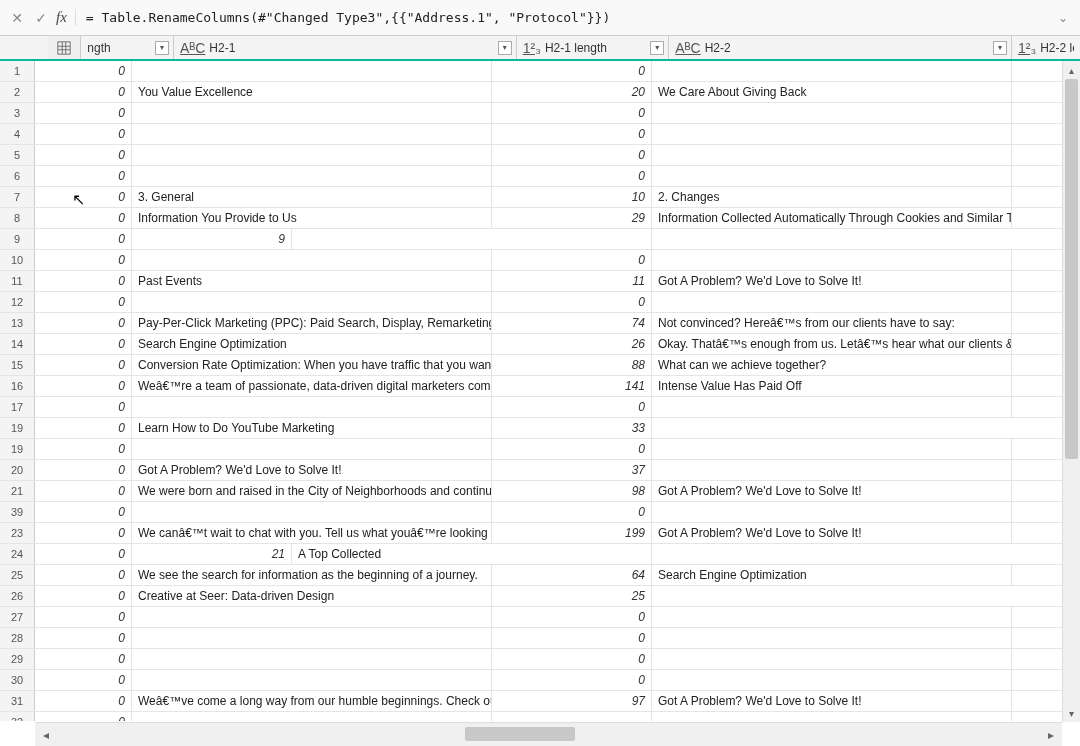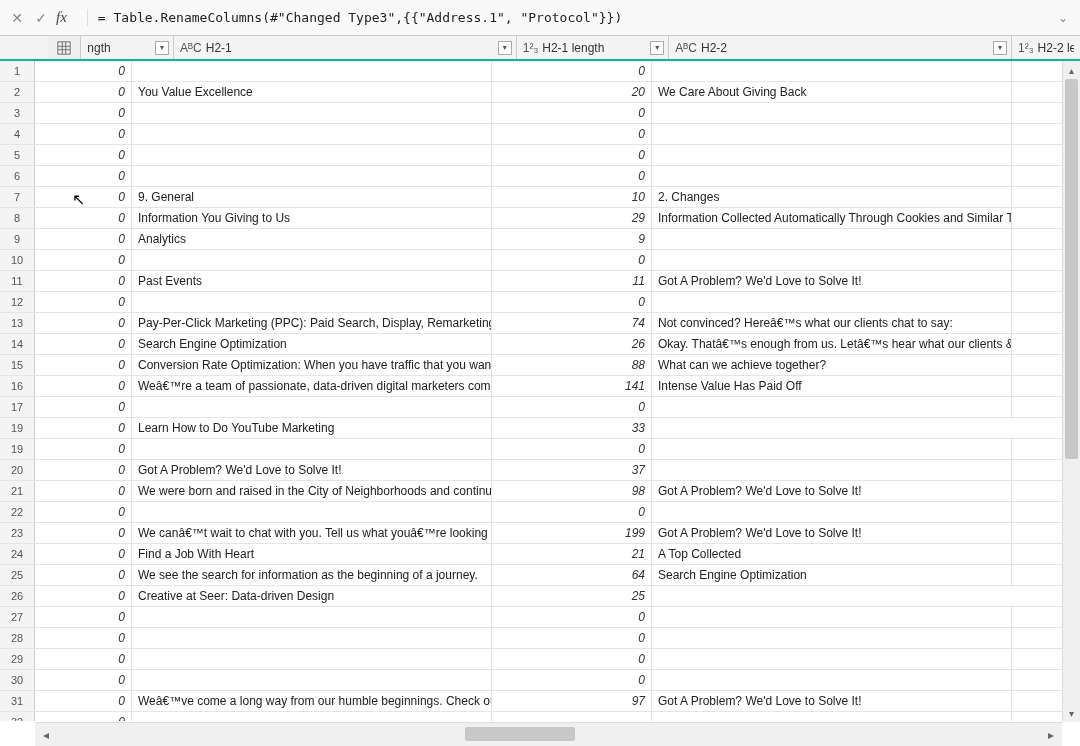--- a/index.html
+++ b/index.html
@@ -30,21 +30,21 @@
     align-items: center;
     justify-content: center;
     color: #888;
     font-size: 14px;
   }
   .formula-bar .fx {
     font-style: italic;
     font-family: "Times New Roman", serif;
     font-size: 15px;
     color: #444;
-    padding-right: 20px;
+    padding-right: 8px;
     border-right: 1px solid #ddd;
     margin-right: 4px;
   }
   .formula-bar .formula {
     flex: 1;
     font-family: Consolas, monospace;
     font-size: 13px;
     color: #222;
     white-space: nowrap;
     overflow: hidden;
@@ -72,24 +72,25 @@
     background: #eee;
   }
   .header-row .col {
     display: flex;
     align-items: center;
     border-right: 1px solid #ccc;
     padding: 0 6px;
     position: relative;
   }
   .header-row .col .type-icon {
-    font-size: 12px;
+    font-size: 14px;
     color: #555;
     margin-right: 4px;
     white-space: nowrap;
+    text-decoration: underline;
   }
   .header-row .col .name {
     flex: 1;
     color: #333;
     white-space: nowrap;
     overflow: hidden;
   }
   .header-row .col .drop {
     width: 14px;
     height: 14px;
@@ -314,35 +315,34 @@
       <div class="data-row">
         <div class="rownum">6</div>
         <div class="cell num col-ngth">0</div>
         <div class="cell text col-h21"></div>
         <div class="cell num col-h21len">0</div>
         <div class="cell text col-h22"></div>
       </div>
       <div class="data-row">
         <div class="rownum">7</div>
         <div class="cell num col-ngth">0</div>
-        <div class="cell text col-h21">9. General</div>
+        <div class="cell text col-h21">3. General</div>
         <div class="cell num col-h21len">10</div>
         <div class="cell text col-h22">2. Changes</div>
       </div>
       <div class="data-row">
         <div class="rownum">8</div>
         <div class="cell num col-ngth">0</div>
-        <div class="cell text col-h21">Information You Giving to Us</div>
+        <div class="cell text col-h21">Information You Provide to Us</div>
         <div class="cell num col-h21len">29</div>
         <div class="cell text col-h22">Information Collected Automatically Through Cookies and Similar Tech...</div>
       </div>
       <div class="data-row">
         <div class="rownum">9</div>
         <div class="cell num col-ngth">0</div>
-        <div class="cell text col-h21">Analytics</div>
         <div class="cell num col-h21len">9</div>
         <div class="cell text col-h22"></div>
       </div>
       <div class="data-row">
         <div class="rownum">10</div>
         <div class="cell num col-ngth">0</div>
         <div class="cell text col-h21"></div>
         <div class="cell num col-h21len">0</div>
         <div class="cell text col-h22"></div>
       </div>
@@ -358,21 +358,21 @@
         <div class="cell num col-ngth">0</div>
         <div class="cell text col-h21"></div>
         <div class="cell num col-h21len">0</div>
         <div class="cell text col-h22"></div>
       </div>
       <div class="data-row">
         <div class="rownum">13</div>
         <div class="cell num col-ngth">0</div>
         <div class="cell text col-h21">Pay-Per-Click Marketing (PPC): Paid Search, Display, Remarketing and ...</div>
         <div class="cell num col-h21len">74</div>
-        <div class="cell text col-h22">Not convinced? Hereâ€™s what our clients chat to say:</div>
+        <div class="cell text col-h22">Not convinced? Hereâ€™s from our clients have to say:</div>
       </div>
       <div class="data-row">
         <div class="rownum">14</div>
         <div class="cell num col-ngth">0</div>
         <div class="cell text col-h21">Search Engine Optimization</div>
         <div class="cell num col-h21len">26</div>
         <div class="cell text col-h22">Okay. Thatâ€™s enough from us. Letâ€™s hear what our clients &amp; part...</div>
       </div>
       <div class="data-row">
         <div class="rownum">15</div>
@@ -416,37 +416,36 @@
         <div class="cell text col-h22"></div>
       </div>
       <div class="data-row">
         <div class="rownum">21</div>
         <div class="cell num col-ngth">0</div>
         <div class="cell text col-h21">We were born and raised in the City of Neighborhoods and continue t...</div>
         <div class="cell num col-h21len">98</div>
         <div class="cell text col-h22">Got A Problem? We'd Love to Solve It!</div>
       </div>
       <div class="data-row">
-        <div class="rownum">22</div>
+        <div class="rownum">39</div>
         <div class="cell num col-ngth">0</div>
         <div class="cell text col-h21"></div>
         <div class="cell num col-h21len">0</div>
         <div class="cell text col-h22"></div>
       </div>
       <div class="data-row">
         <div class="rownum">23</div>
         <div class="cell num col-ngth">0</div>
         <div class="cell text col-h21">We canâ€™t wait to chat with you. Tell us what youâ€™re looking for ...</div>
         <div class="cell num col-h21len">199</div>
         <div class="cell text col-h22">Got A Problem? We'd Love to Solve It!</div>
       </div>
       <div class="data-row">
         <div class="rownum">24</div>
         <div class="cell num col-ngth">0</div>
-        <div class="cell text col-h21">Find a Job With Heart</div>
         <div class="cell num col-h21len">21</div>
         <div class="cell text col-h22">A Top Collected</div>
       </div>
       <div class="data-row">
         <div class="rownum">25</div>
         <div class="cell num col-ngth">0</div>
         <div class="cell text col-h21">We see the search for information as the beginning of a journey.</div>
         <div class="cell num col-h21len">64</div>
         <div class="cell text col-h22">Search Engine Optimization</div>
       </div>

